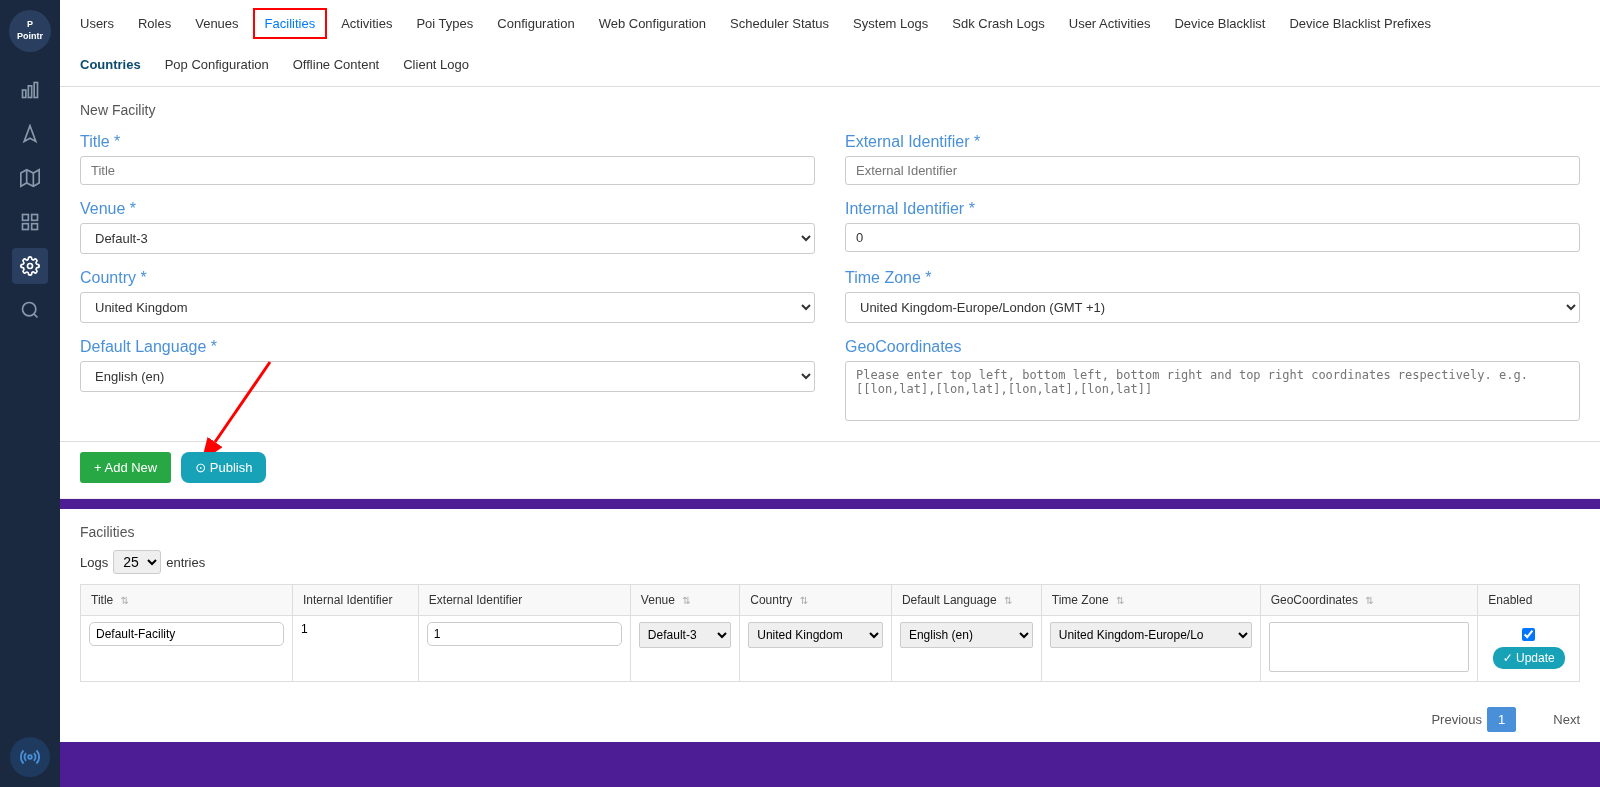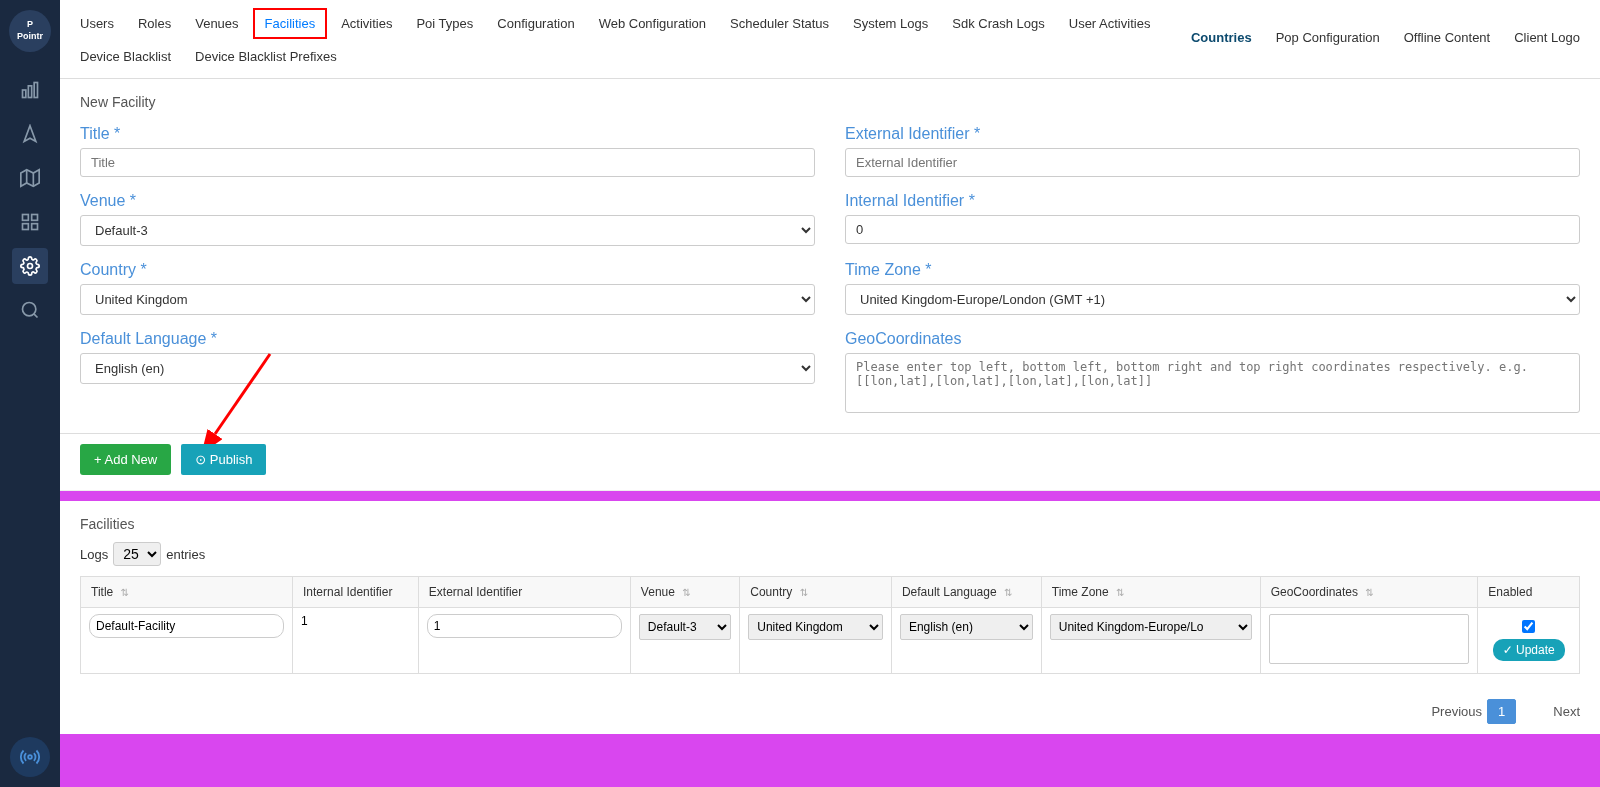--- a/index.html
+++ b/index.html
@@ -68,21 +68,21 @@
       flex-direction: column;
       overflow: hidden;
     }
 
     
     .top-nav {
       background: white;
       border-bottom: 1px solid #ddd;
       padding: 0 10px;
       display: flex;
-      flex-direction: row;
+      flex-direction: column;
       flex-shrink: 0;
       text-align: center;
     }
     .top-nav-row1 {
       display: flex;
       align-items: center;
       padding: 8px 0;
       gap: 4px;
       flex-wrap: wrap;
     }
@@ -102,21 +102,21 @@
       align-items: center;
       padding: 4px 0 8px 0;
       gap: 4px;
     }
 
     
     .page-content {
       flex: 1;
       overflow-y: auto;
       padding: 0;
-      background: #d946ef;
+      background: #4c1d95;
     }
 
     
     .form-section {
       background: white;
       margin: 0;
       padding: 15px 20px 20px 20px;
       border-bottom: 1px solid #ddd;
     }
     .section-title {
@@ -190,21 +190,21 @@
       cursor: pointer;
       display: flex;
       align-items: center;
       gap: 5px;
     }
     .btn-publish {
       background: #17a2b8;
       color: white;
       border: none;
       padding: 8px 14px;
-      border-radius: 2px;
+      border-radius: 8px;
       font-size: 13px;
       cursor: pointer;
       display: flex;
       align-items: center;
       gap: 5px;
     }
 
     
     .table-section {
       background: white;
@@ -255,21 +255,21 @@
     .data-table td {
       border: 1px solid #ddd;
       padding: 6px 8px;
       vertical-align: top;
     }
     .data-table td input[type="text"] {
       width: 100%;
       border: 1px solid #ccc;
       padding: 4px 6px;
       font-size: 12px;
-      border-radius: 10px;
+      border-radius: 5px;
     }
     .data-table td select {
       width: 100%;
       border: 1px solid #ccc;
       padding: 4px 4px;
       font-size: 12px;
       border-radius: 2px;
     }
     .data-table td textarea {
       width: 100%;

